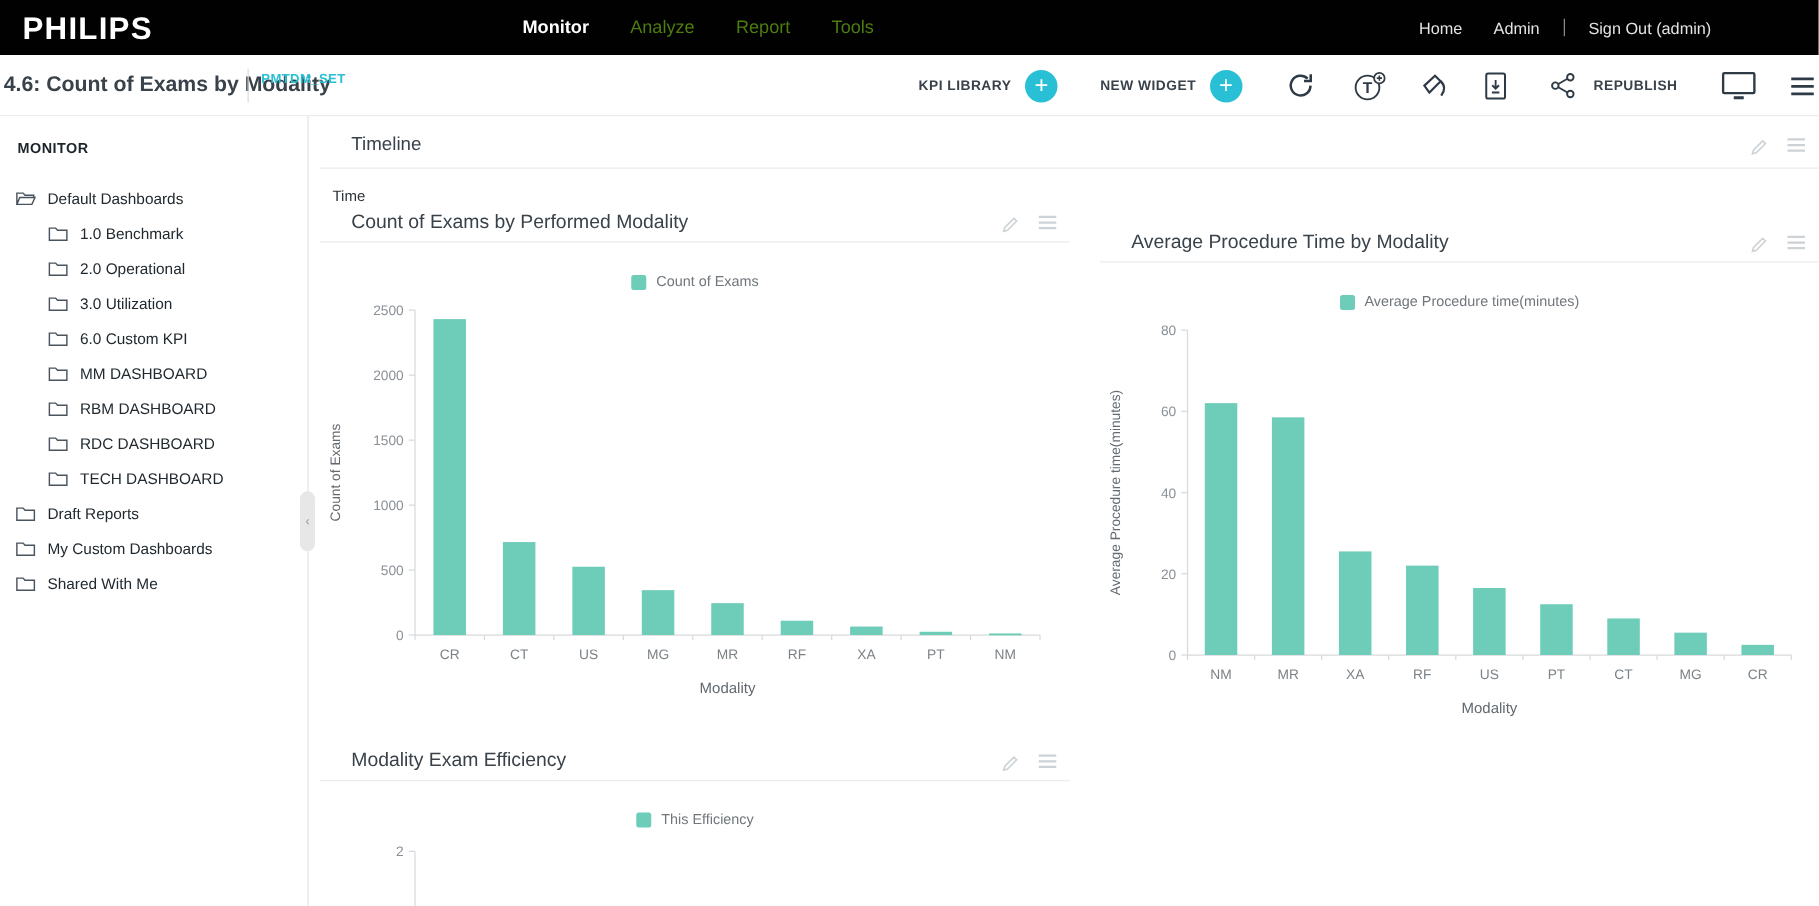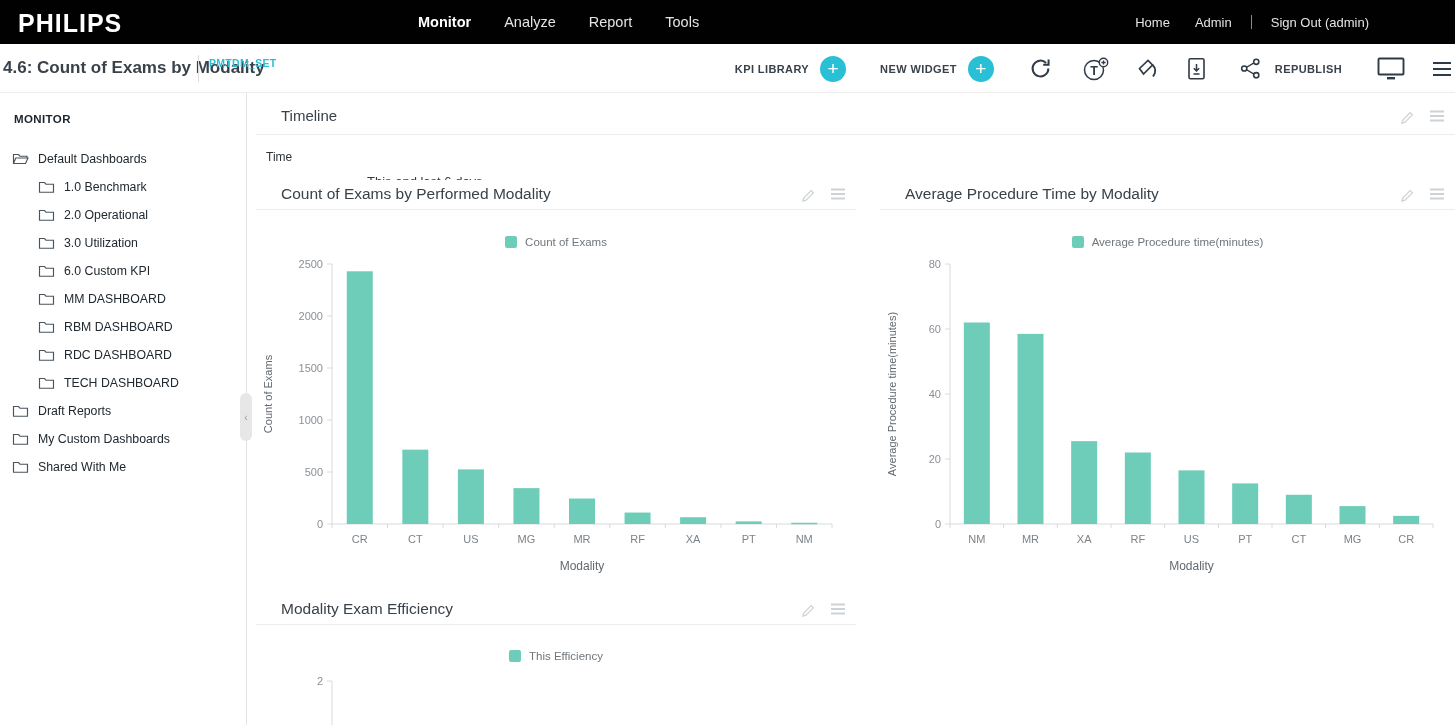--- a/index.html
+++ b/index.html
@@ -7,21 +7,21 @@
               font-family:"Liberation Sans", sans-serif; }
   .app { position:relative; width:1455px; height:618px; }
 
   
   .topbar { position:absolute; top:0; left:0; width:100%; height:44px; background:#010101;
             color:#fff; }
   .brand { position:absolute; left:18px; top:9px; font-size:25px; font-weight:800;
            letter-spacing:1px; color:#fff; }
   .main-nav { position:absolute; left:418px; top:0; height:44px; display:flex;
               align-items:center; gap:33px; }
-  .nav-item { font-size:14.5px; color:#e5e5e5; cursor:pointer; }
+  .nav-item { font-size:14.5px; color:#4d7c0f; cursor:pointer; }
   .nav-item.active { font-weight:bold; color:#fff; }
   .topbar-right { position:absolute; right:80px; top:0; height:44px; display:flex;
                   align-items:center; gap:13px; font-size:13px; color:#e4e4e4; }
   .topbar-right .tb-link { cursor:pointer; padding:0 6px; }
   .tb-divider { width:1px; height:14px; background:#8a8a8a; }
 
   
   .titlebar { position:absolute; top:44px; left:0; width:100%; height:49px; background:#fff;
               border-bottom:1px solid #ececec; }
   .page-title { position:absolute; left:3px; top:50%; transform:translateY(-50%);
@@ -63,21 +63,21 @@
 
   .timeline-widget { left:256px; top:96px; width:1199px; height:82px; }
   .timeline-widget .widget-header { height:39px; }
   .timeline-widget .widget-title { top:11px; font-size:15px; }
   .timeline-widget .hdr-icons { top:13px; }
   .time-row { position:absolute; left:10px; top:54px; display:flex; }
   .time-label { font-size:12px; font-weight:400; color:#2b333a; width:101px; }
   .time-value { font-size:13px; color:#333a40;margin-top:24px; }
 
   .chart-widget { overflow:hidden; }
-  #chart1 { left:256px; top:180px; width:600px; height:405px; }
+  #chart1 { left:256px; top:164px; width:600px; height:405px; }
   #chart2 { left:880px; top:180px; width:575px; height:405px; }
   #chart3 { left:256px; top:595px; width:600px; height:130px; }
 
   .chart-legend { position:absolute; top:56px; left:0; width:100%; display:flex;
                   justify-content:center; align-items:center; gap:8px; cursor:pointer; }
   .legend-swatch { width:12px; height:12px; border-radius:2px; }
   .legend-text { font-size:11.5px; color:#6f767c; }
   #chart3 .chart-legend { top:55px; }
   .chart-canvas { position:absolute; top:70px; left:0; }
   #chart3 .chart-canvas { top:72px; }

